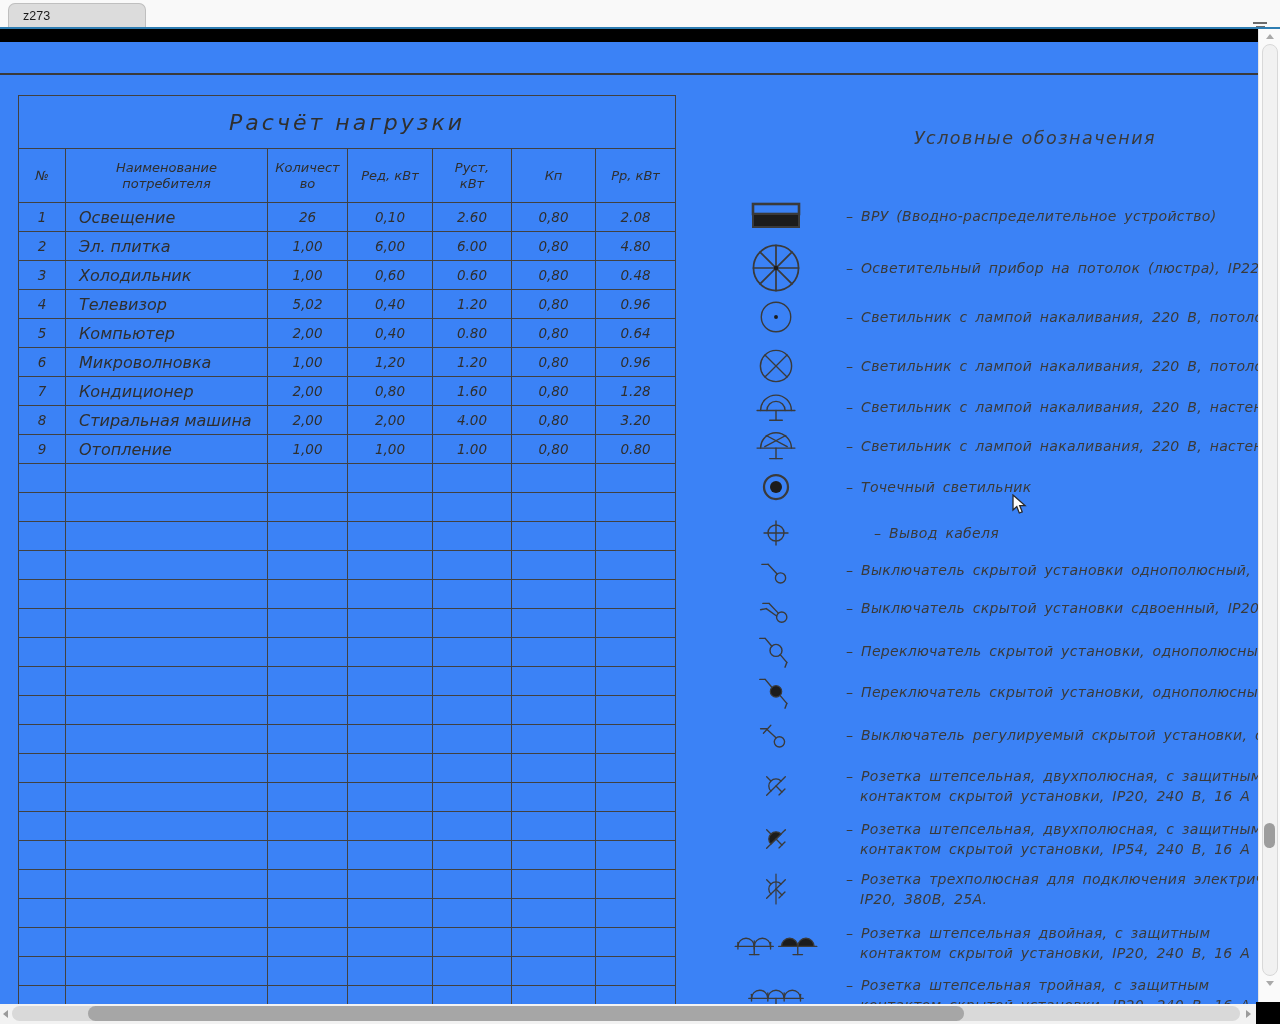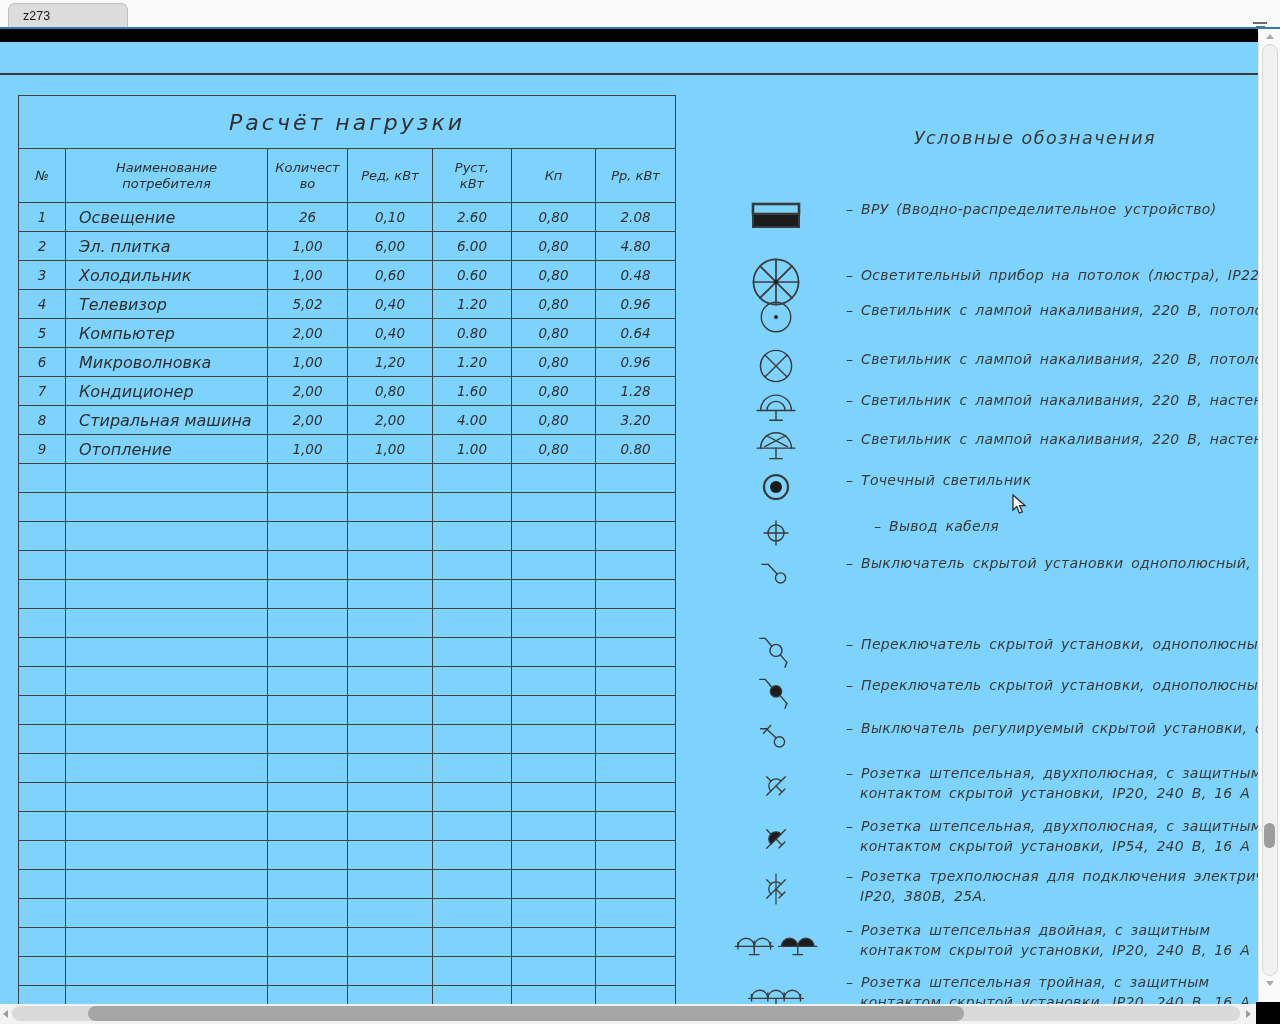--- a/index.html
+++ b/index.html
@@ -1,49 +1,49 @@
 <!DOCTYPE html>
 <html><head>
 <meta charset="utf-8">
 <style>
   html,body{margin:0;padding:0;background:#ffffff;}
   .screen{position:relative;width:1280px;height:1024px;background:#fdfdfd;overflow:hidden;
           font-family:"DejaVu Sans",sans-serif;}
   
   .tabbar{position:absolute;left:0;top:0;width:1280px;height:27px;background:#f9f9f9;}
-  .tab{position:absolute;left:8px;top:3px;width:120px;height:24px;background:#dcdcdc;
+  .tab{position:absolute;left:8px;top:3px;width:138px;height:24px;background:#dcdcdc;
        border:1px solid #bfbfbf;border-bottom:none;border-radius:7px 7px 0 0;
        display:flex;align-items:center;padding-left:14px;box-sizing:border-box;}
   .tab span{font-size:12.5px;color:#1a1a1a;font-family:"Liberation Sans",sans-serif;}
   .tabmenu{position:absolute;left:1252px;top:22px;width:16px;height:12px;cursor:pointer;}
   .tabmenu i{display:block;background:#6b6b6b;height:2px;margin:0 auto 2px auto;}
   .tabmenu i:nth-child(1){width:14px;}
   .tabmenu i:nth-child(2){width:9px;}
   .tabmenu i:nth-child(3){width:4px;}
   .accent{position:absolute;left:0;top:27px;width:1280px;height:2px;}
   .blackbar{position:absolute;left:0;top:29px;width:1258px;height:13px;background:#000;}
   
-  .viewport{position:absolute;left:0;top:42px;width:1258px;height:962px;background:#7dd3fc;overflow:hidden;}
+  .viewport{position:absolute;left:0;top:42px;width:1258px;height:962px;background:#3b82f6;overflow:hidden;}
   .pageline{position:absolute;left:0;top:31px;width:1258px;height:2px;background:#3a3a3a;}
   
   table.loadtable{position:absolute;left:18px;top:53px;width:657px;border-collapse:collapse;
        table-layout:fixed;font-style:italic;color:#2f2f2f;}
   table.loadtable td{border:1.5px solid #414141;text-align:center;padding:0;
        white-space:pre-line;overflow:hidden;}
   td.titlecell{height:52px;font-size:22px;letter-spacing:3px;border-width:2px;}
   tr.headrow td{height:53px;font-size:13px;line-height:16px;}
   tbody td{height:28px;font-size:13.5px;}
   tbody td.namecell{text-align:left;padding-left:13px;font-size:16px;}
   col.c0{width:47px;}col.c1{width:202px;}col.c2{width:80px;}col.c3{width:85px;}
   col.c4{width:79px;}col.c5{width:84px;}col.c6{width:80px;}
   
   .legendtitle{position:absolute;left:870px;top:86px;width:330px;text-align:center;
        font-style:italic;font-size:17.5px;letter-spacing:1.5px;color:#3a3a3a;}
   .legenditems{position:absolute;left:730px;top:0;width:528px;height:962px;}
-  .legendrow{position:absolute;left:0;display:flex;height:34px;white-space:nowrap;}
+  .legendrow{position:absolute;left:0;display:flex;align-items:center;height:34px;white-space:nowrap;}
   .legendrow.two{height:46px;}
   .symbox{width:92px;min-width:92px;display:flex;justify-content:center;align-items:center;}
   .leglabel{margin-left:24px;font-style:italic;font-size:14px;color:#3a3a3a;
        letter-spacing:0.3px;word-spacing:3px;line-height:20px;}
   .leglabel .l2{padding-left:14px;}
   .legsvg{stroke:#3a3a3a;}
   
   .cursor{position:absolute;left:1012px;top:452px;width:16px;height:22px;}
   
   .vscroll{position:absolute;left:1258px;top:29px;width:22px;height:975px;background:#fafafa;
@@ -375,21 +375,21 @@
           <div class="symbox">
             <svg class="legsvg" width="50" height="28" viewBox="0 0 50 28" fill="none" stroke="#3a3a3a" stroke-width="2" stroke-linecap="round">
               <rect x="2" y="2" width="46" height="10" stroke-width="2.6"></rect>
               <rect x="2" y="12" width="46" height="13" fill="#1c1c1c" stroke-width="2"></rect>
             </svg>
           </div>
           <div class="leglabel">
             <div>– ВРУ (Вводно-распределительное устройство)</div>
           </div>
         </div>
-        <div class="legendrow" style="top: 223px;">
+        <div class="legendrow" style="top: 209px;">
           <div class="symbox">
             <svg class="legsvg" width="52" height="52" viewBox="0 0 60 60" fill="none" stroke="#3a3a3a" stroke-width="2" stroke-linecap="round">
               <circle cx="30" cy="30" r="26"></circle>
               <line x1="30" y1="4" x2="30" y2="56"></line>
               <line x1="4" y1="30" x2="56" y2="30"></line>
               <line x1="11.6" y1="11.6" x2="48.4" y2="48.4"></line>
               <line x1="48.4" y1="11.6" x2="11.6" y2="48.4"></line>
               <circle cx="30" cy="30" r="2.6" fill="#1c1c1c" stroke="none"></circle>
             </svg>
           </div>
@@ -475,20 +475,34 @@
         <div class="legendrow" style="top: 511px;">
           <div class="symbox">
             <svg class="legsvg" width="34" height="32" viewBox="0 0 60 56" fill="none" stroke="#3a3a3a" stroke-width="2" stroke-linecap="round">
               <circle cx="38" cy="42" r="9" stroke-width="2.4"></circle>
               <line x1="32" y1="35" x2="16" y2="18" stroke-width="2.4"></line>
               <line x1="16" y1="18" x2="5" y2="18" stroke-width="2.4"></line>
             </svg>
           </div>
           <div class="leglabel">
             <div>– Выключатель скрытой установки однополюсный, IP20</div>
+          </div>
+        </div>
+        <div class="legendrow" style="top: 549px;">
+          <div class="symbox">
+            <svg class="legsvg" width="36" height="32" viewBox="0 0 60 56" fill="none" stroke="#3a3a3a" stroke-width="2" stroke-linecap="round">
+              <circle cx="40" cy="44" r="9" stroke-width="2.4"></circle>
+              <line x1="34" y1="37" x2="18" y2="20" stroke-width="2.4"></line>
+              <line x1="18" y1="20" x2="7" y2="20" stroke-width="2.4"></line>
+              <line x1="31" y1="42" x2="13" y2="29" stroke-width="2.4"></line>
+              <line x1="13" y1="29" x2="3" y2="31" stroke-width="2.4"></line>
+            </svg>
+          </div>
+          <div class="leglabel">
+            <div>– Выключатель скрытой установки сдвоенный, IP20</div>
           </div>
         </div>
         <div class="legendrow" style="top: 592px;">
           <div class="symbox">
             <svg class="legsvg" width="36" height="40" viewBox="0 0 60 66" fill="none" stroke="#3a3a3a" stroke-width="2" stroke-linecap="round">
               <circle cx="30" cy="32" r="10" stroke-width="2.4"></circle>
               <line x1="23" y1="25" x2="12" y2="12" stroke-width="2.4"></line>
               <line x1="12" y1="12" x2="3" y2="12" stroke-width="2.4"></line>
               <line x1="37" y1="39" x2="48" y2="52" stroke-width="2.4"></line>
               <line x1="48" y1="52" x2="45" y2="60" stroke-width="2.4"></line>

